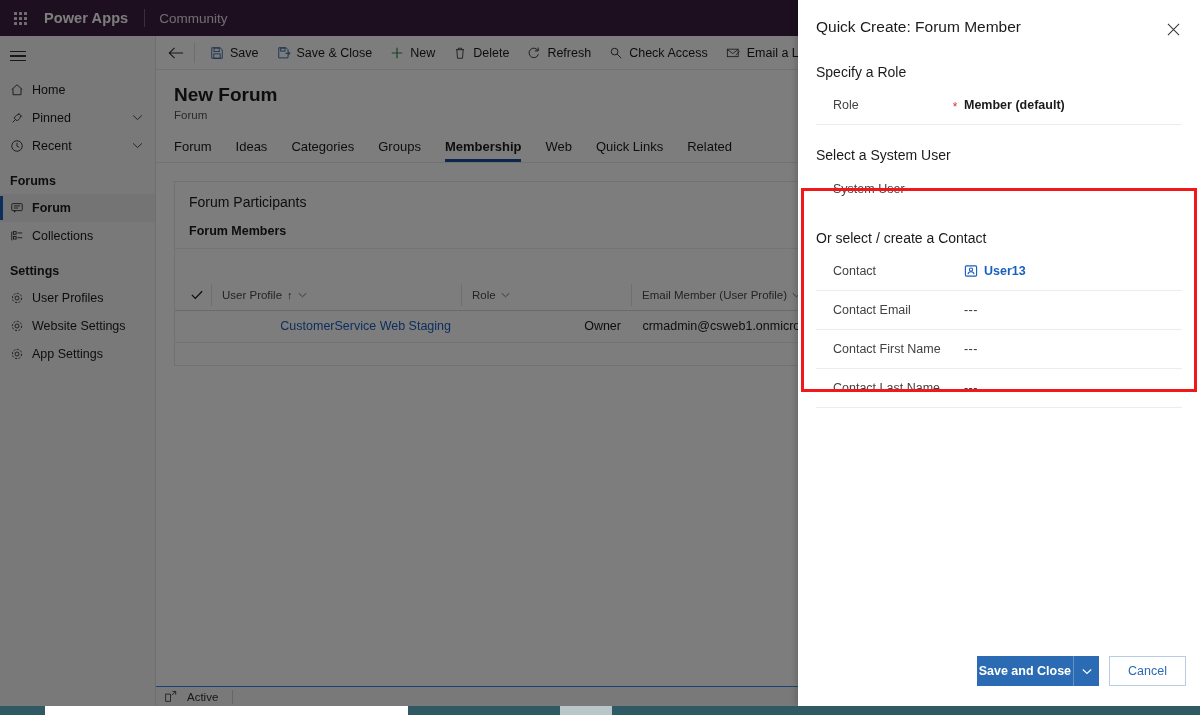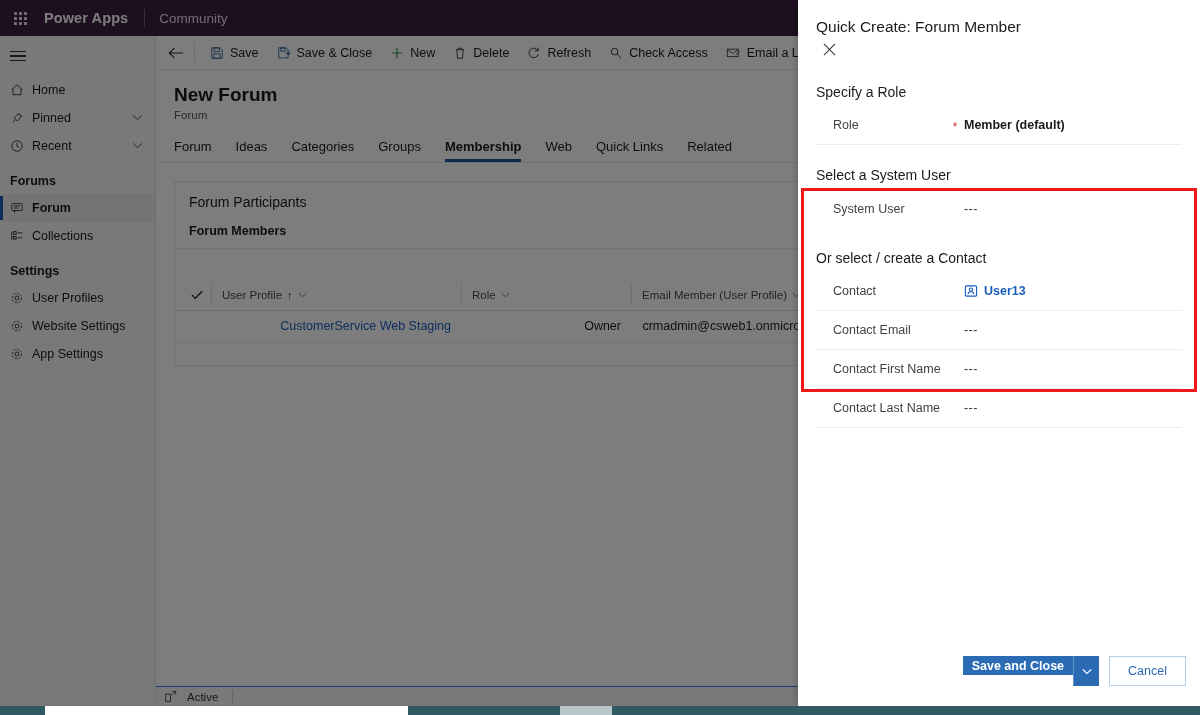--- a/index.html
+++ b/index.html
@@ -221,21 +221,20 @@
   .panel {
     position: absolute; right: 0; top: 0;
     width: 402px; height: 706px;
     background: #ffffff;
     box-shadow: -2px 0 6px rgba(0,0,0,.18);
     display: flex; flex-direction: column;
   }
   .panel-head {
     display: flex; align-items: flex-start;
     padding: 16px 14px 0 18px;
-    flex-direction: column;
   }
   .panel-title {
     flex: 1;
     font-size: 15.5px; color: #1b1b1b; font-weight: 400;
     padding-top: 2px;
   }
   .panel-close {
     width: 26px; height: 26px;
     display: flex; align-items: center; justify-content: center;
     color: #333; font-size: 15px; cursor: pointer;
@@ -289,21 +288,21 @@
   .panel-foot {
     display: flex; align-items: center; justify-content: flex-end;
     gap: 10px;
     padding: 0 14px 20px 18px;
   }
   .split-btn { display: flex; align-items: stretch; }
   .btn-primary {
     background: #2a6bb3; color: #ffffff;
     font-size: 12.5px; font-weight: 700;
     border: none;
-    padding: 0 9px; height: 19px;
+    padding: 0 2px; height: 30px;
     display: flex; align-items: center;
     cursor: pointer;
     font-family: "Liberation Sans", sans-serif;
   }
   .btn-split-caret {
     background: #2a6bb3; color: #ffffff;
     width: 26px; height: 30px;
     border: none; border-left: 1px solid #5d93ca;
     display: flex; align-items: center; justify-content: center;
     font-size: 9px; cursor: pointer;

